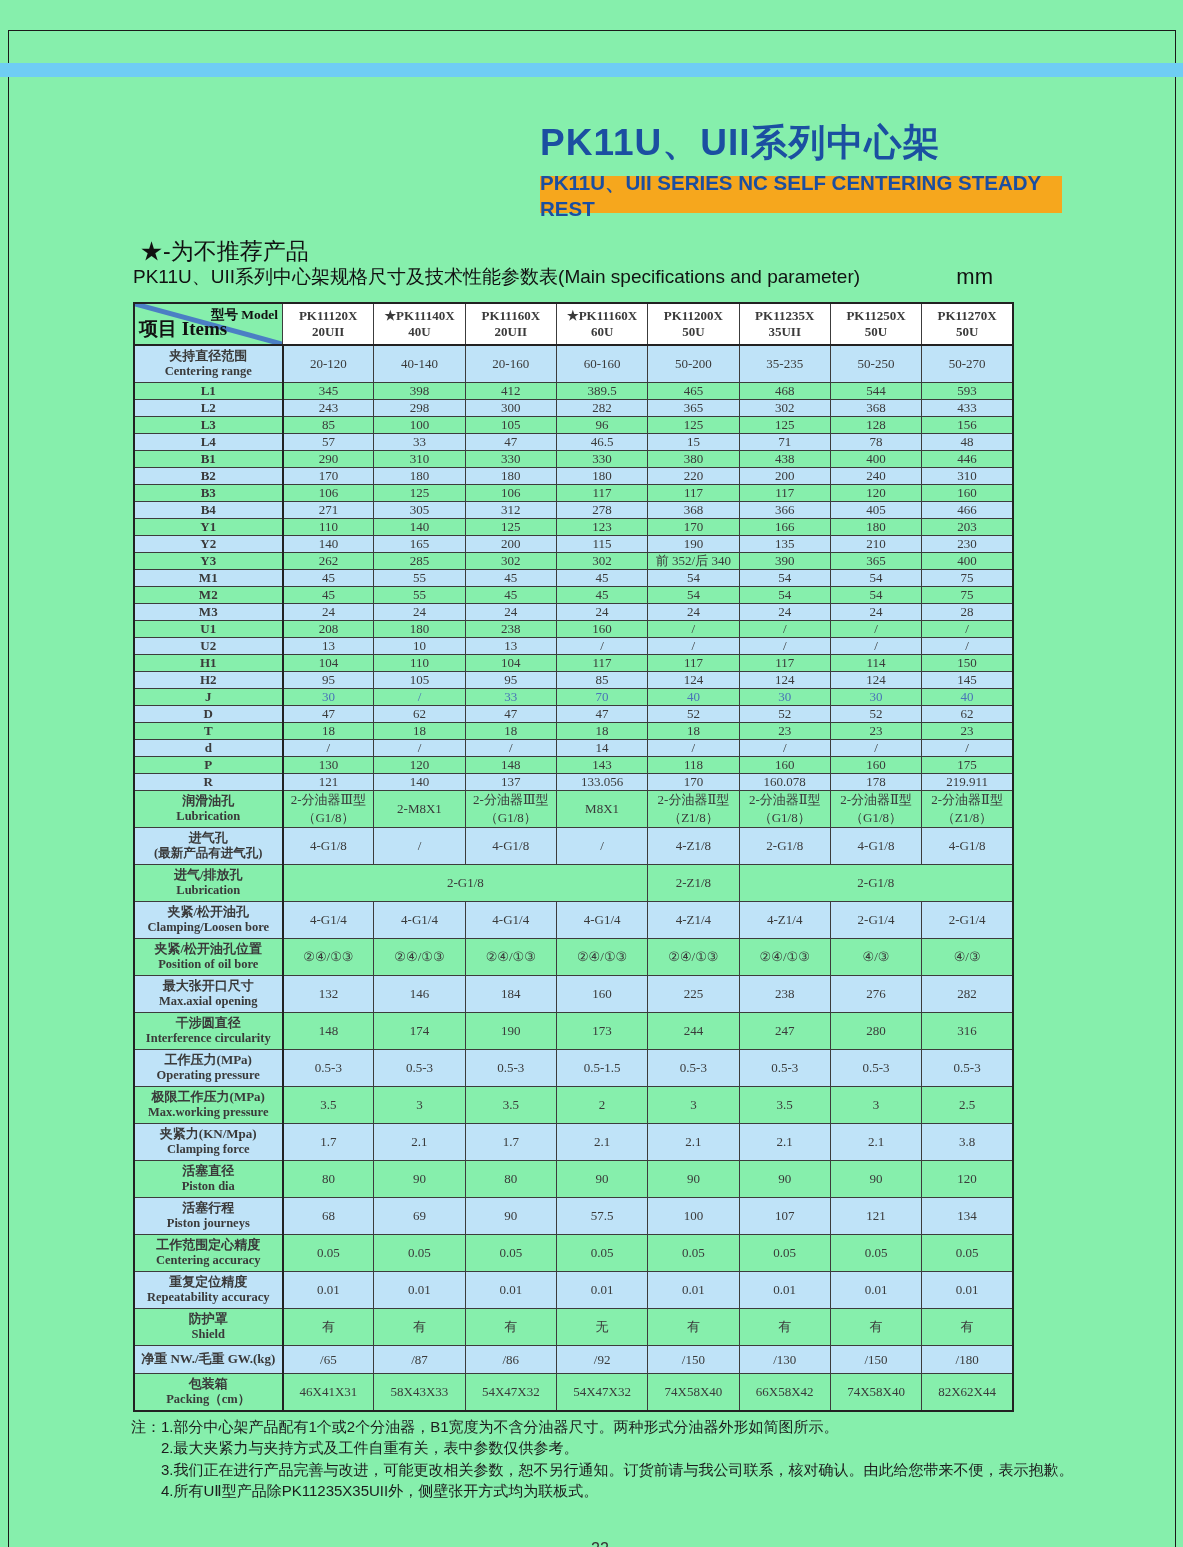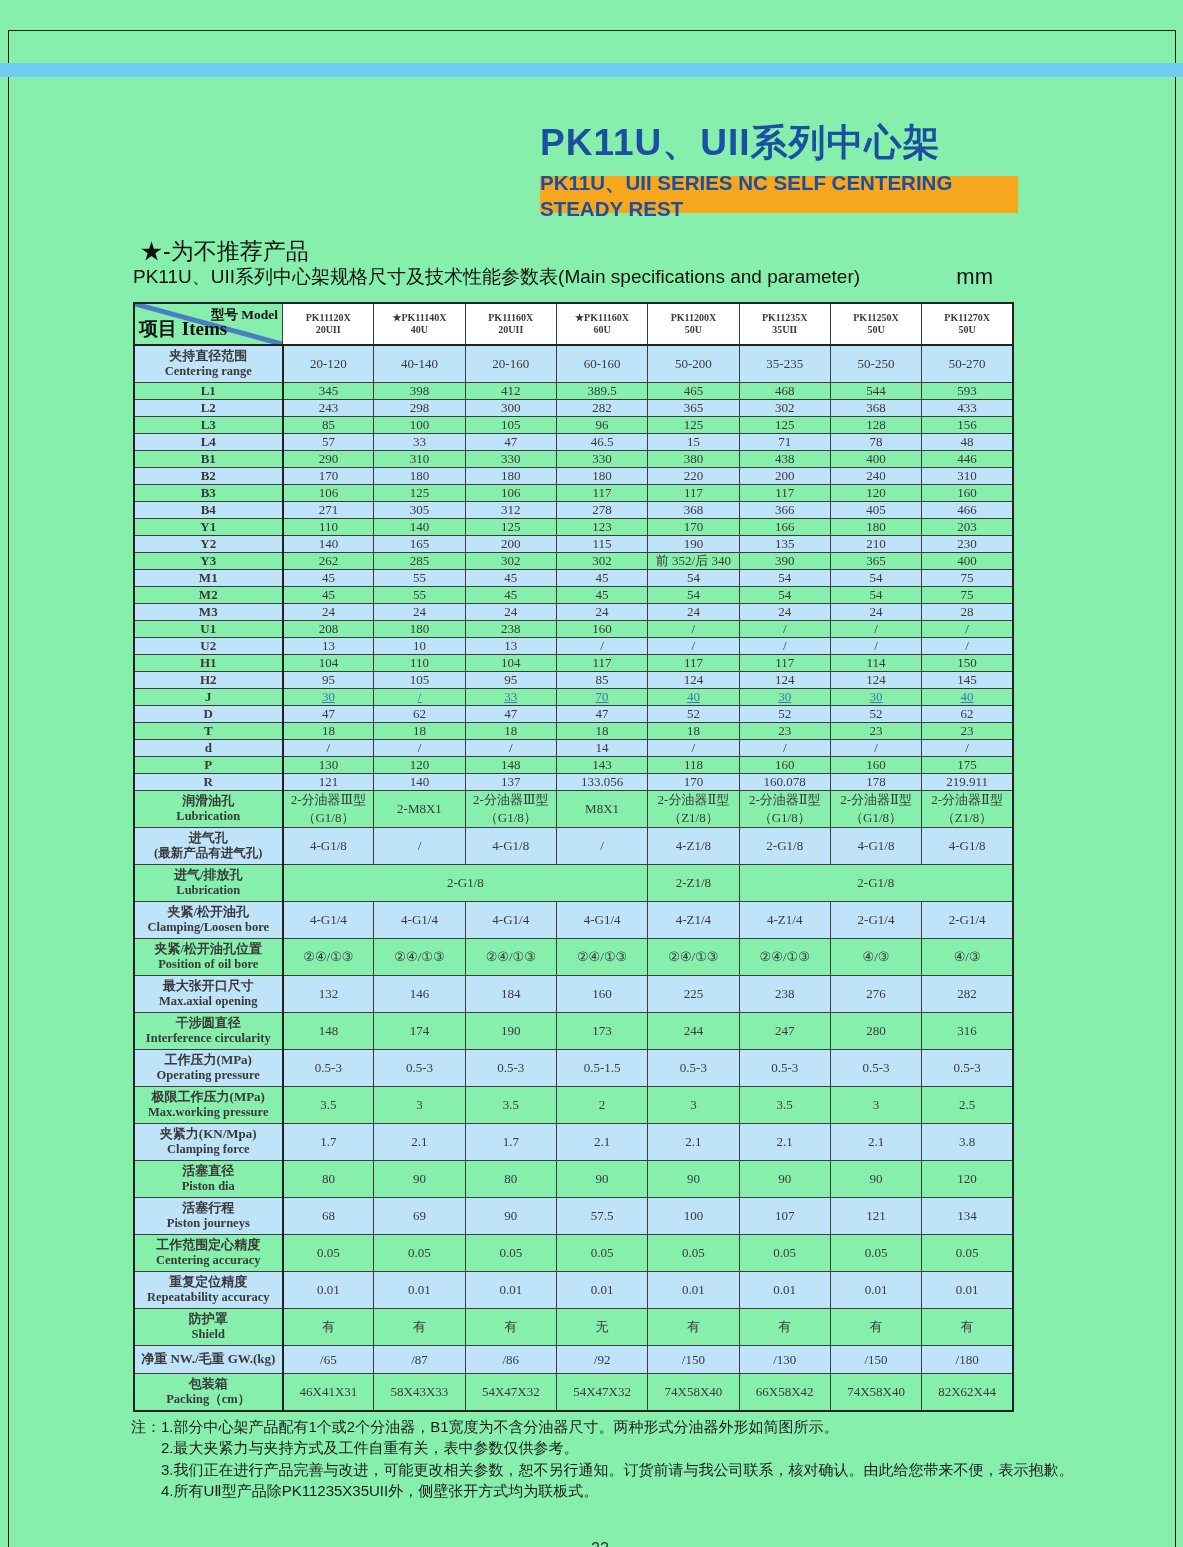--- a/index.html
+++ b/index.html
@@ -3,48 +3,48 @@
 <meta charset="utf-8">
 <style>
   html,body{margin:0;padding:0;background:#ffffff;}
   .page{position:relative;width:1183px;height:1547px;background:#86efac;overflow:hidden;
         font-family:"Liberation Sans",sans-serif;}
   .frame{position:absolute;left:8px;top:30px;right:7px;bottom:-4px;
          border-left:1.5px solid #1a1a1a;border-right:1.5px solid #1a1a1a;border-top:1.5px solid #1a1a1a;}
   .topbar{position:absolute;left:0;top:63px;width:1183px;height:14px;}
   .title-zh{position:absolute;left:540px;top:118px;width:560px;font-size:37px;font-weight:bold;
             letter-spacing:1px;}
-  .banner{position:absolute;left:540px;top:176px;width:478px;height:37px;display:flex;
+  .banner{position:absolute;left:540px;top:176px;width:522px;height:37px;display:flex;
           align-items:center;justify-content:center;font-size:20.5px;font-weight:bold;}
   .star-note{position:absolute;left:140px;top:236px;font-size:23px;color:#111;}
   .caption-row{position:absolute;left:133px;top:264px;width:880px;display:flex;
                justify-content:space-between;align-items:flex-end;font-size:19px;color:#111;}
   .caption-unit{font-size:22px;padding-right:20px;}
 
   table.spec{position:absolute;left:133px;top:302px;width:881px;border-collapse:collapse;
              font-family:"Liberation Serif","DejaVu Serif",serif;table-layout:fixed;padding-left:28px;}
   table.spec td,table.spec th{border:1px solid #3c3c3c;text-align:center;vertical-align:middle;
              padding:0 2px;color:#3a3a3a;overflow:hidden;}
   table.spec{border:2px solid #222;}
   table.spec th{border-bottom:2px solid #222;}
   table.spec .lbl{border-right:2px solid #222;margin-left:19px;}
   table.spec tr{border-top:1.5px solid #333;}
   th.corner{position:relative;width:143px;padding:0;}
   .corner-svg{position:absolute;left:0;top:0;width:100%;height:100%;}
   .corner-top{position:absolute;right:4px;top:2px;font-size:13.5px;font-weight:bold;color:#111;}
   .corner-bot{position:absolute;left:4px;bottom:2px;font-size:19px;font-weight:bold;color:#111;}
-  th.model{font-size:10px;font-weight:bold;color:#111;background:#fff;height:40px;line-height:1.25;}
+  th.model{font-size:13px;font-weight:bold;color:#111;background:#fff;height:40px;line-height:1.25;}
   tr.shade td{background:#bfe3f8;}
   td.lbl{font-size:13px;font-weight:bold;color:#111;line-height:1.25;}
   td.lbl .en{font-size:12.5px;}
   td.val{font-size:13px;}
   tr.r-s td{height:16px;line-height:16px;}
   tr.r-m td{height:27px;}
   tr.r-l td{height:36px;}
-  tr.accent-row td.val{color:#4a74b8;text-decoration:underline;}
+  tr.accent-row td.val{color:#4a74b8;}
 
   .notes{position:absolute;left:131px;top:1416px;width:930px;font-size:15px;color:#1c1c1c;
          line-height:1.42;}
   .notes .body{display:flex;}
   .notes .prefix{white-space:nowrap;}
   .notes .items div{white-space:nowrap;}
   .pagenum{position:absolute;left:570px;top:1540px;width:60px;height:7px;overflow:hidden;
            font-size:16px;color:#333;text-align:center;}
 </style>
 <style>tr.shade td{background:#bfe3f8;} tr.accent-row td.val{color:#4a74b8;}</style></head>

